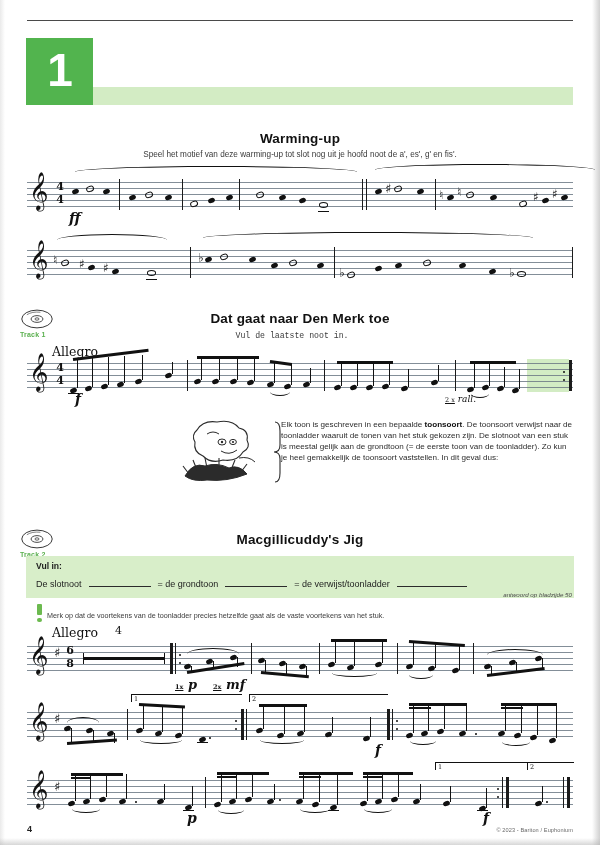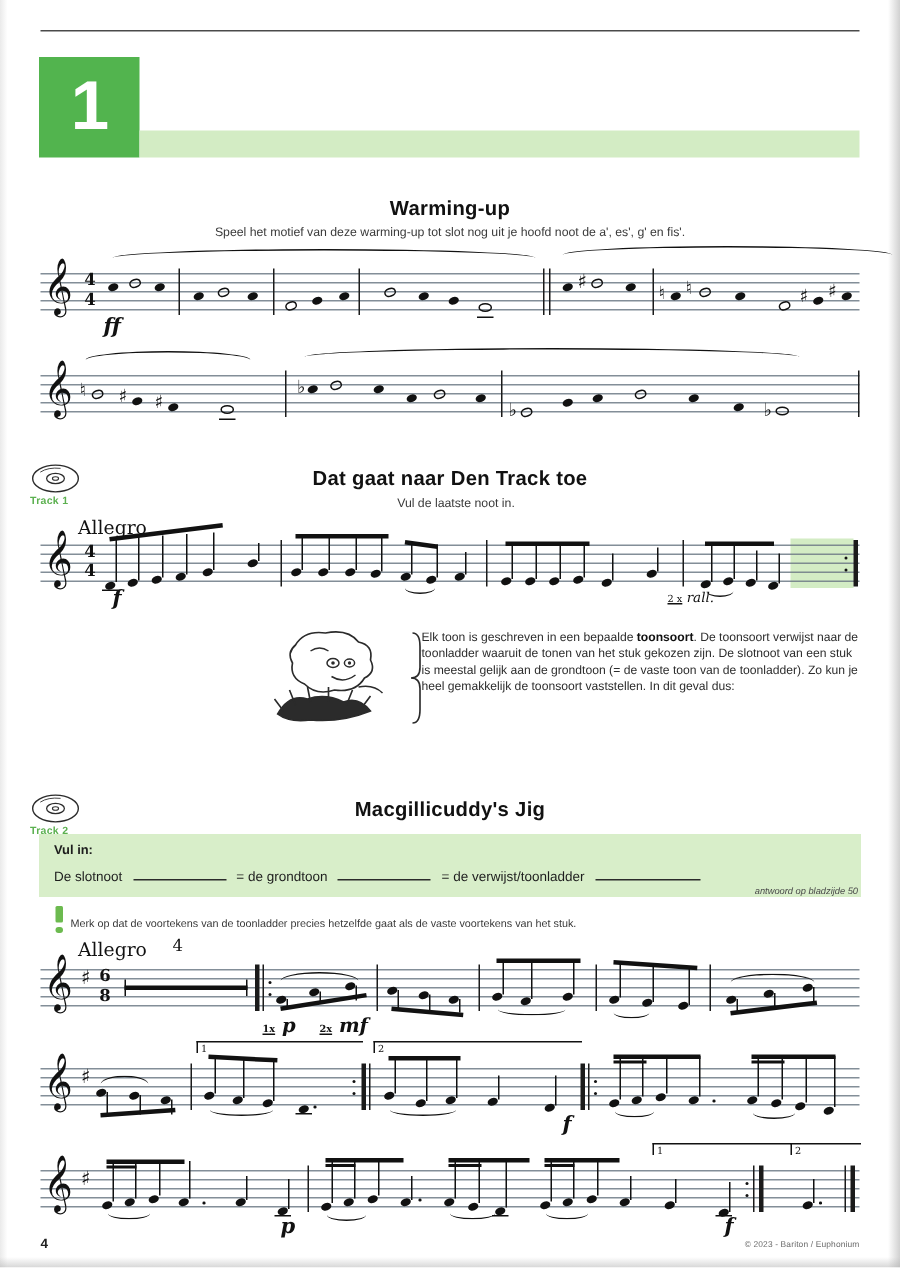--- a/index.html
+++ b/index.html
@@ -227,22 +227,22 @@
   <div class="track" style="left:20px;top:308px;">
     <svg class="cd-ico" viewBox="0 0 40 26">
       <ellipse cx="20" cy="13" rx="18" ry="10.5" fill="none" stroke="#2b2b2b" stroke-width="1.1"></ellipse>
       <ellipse cx="20" cy="13" rx="7" ry="4" fill="none" stroke="#2b2b2b" stroke-width="1"></ellipse>
       <ellipse cx="20" cy="13" rx="2.4" ry="1.4" fill="none" stroke="#2b2b2b" stroke-width=".9"></ellipse>
       <path d="M8 8 Q14 4 24 5" fill="none" stroke="#2b2b2b" stroke-width=".7"></path>
     </svg>
     <div class="track-label">Track 1</div>
   </div>
 
-  <div class="piece-title" style="left:120px;top:311px;width:360px;">Dat gaat naar Den Track toe</div>
-  <div class="piece-sub" style="left:164px;top:331px;width:280px;">Vul de laatste noot in.</div>
+  <div class="piece-title" style="left:120px;top:311px;width:360px;">Dat gaat naar Den Merk toe</div>
+  <div class="piece-sub" style="left:152px;top:331px;width:280px;font-family:Liberation Mono, monospace;">Vul de laatste noot in.</div>
 
   <div class="tempo" style="left:52px;top:344px;">Allegro</div>
 
   <div class="sys" style="left:27px;top:363px;width:546px;height:25px;">
     <div class="green-cell" style="left:500px;top:-4px;width:42px;height:33px;"></div>
     <div class="staff-lines">
       <span class="sl0"></span>
         <span class="sl1"></span>
         <span class="sl2"></span>
         <span class="sl3"></span>
@@ -334,21 +334,21 @@
       <circle cx="56" cy="24" r="1.1" fill="#2b2b2b"></circle>
       <path d="M44 33 Q52 38 60 32" fill="none" stroke="#2b2b2b" stroke-width="1"></path>
       <path d="M8 58 Q16 44 28 48 Q40 44 52 50 Q62 46 70 56 Q50 64 30 62 Q16 64 8 58Z" fill="#2b2b2b" stroke="#2b2b2b" stroke-width="1"></path>
       <path d="M12 56 L6 48 M20 52 L16 42 M30 50 L28 40 M42 50 L42 40 M54 52 L58 42 M64 54 L70 46" fill="none" stroke="#2b2b2b" stroke-width="1.1"></path>
       <path d="M62 40 Q72 38 78 44" fill="none" stroke="#2b2b2b" stroke-width="1"></path>
     </svg>
     <svg class="brace" viewBox="0 0 9 62">
       <path d="M2 1 Q7 1 7 10 L7 24 Q7 31 1 31 Q7 31 7 38 L7 52 Q7 61 2 61" fill="none" stroke="#2b2b2b" stroke-width="1.1"></path>
     </svg>
     <div class="info-text">
-      <span>Elk toon is geschreven in een bepaalde </span><b>toonsoort</b><span>. De toonsoort verwijst naar de toonladder waaruit de tonen van het stuk gekozen zijn. De slotnoot van een stuk is meestal gelijk aan de grondtoon (= de vaste toon van de toonladder). Zo kun je heel gemakkelijk de toonsoort vaststellen. In dit geval dus:</span>
+      <span>Elk toon is geschreven in een bepaalde </span><b>toonsoort</b><span>. De toonsoort verwijst naar de toonladder waaruit de tonen van het stuk gekozen zijn. De slotnoot van een stuk is meestal gelijk aan de grondtoon (= de eerste toon van de toonladder). Zo kun je heel gemakkelijk de toonsoort vaststellen. In dit geval dus:</span>
     </div>
   </div>
 
   <div class="track" style="left:20px;top:528px;">
     <svg class="cd-ico" viewBox="0 0 40 26">
       <ellipse cx="20" cy="13" rx="18" ry="10.5" fill="none" stroke="#2b2b2b" stroke-width="1.1"></ellipse>
       <ellipse cx="20" cy="13" rx="7" ry="4" fill="none" stroke="#2b2b2b" stroke-width="1"></ellipse>
       <ellipse cx="20" cy="13" rx="2.4" ry="1.4" fill="none" stroke="#2b2b2b" stroke-width=".9"></ellipse>
       <path d="M8 8 Q14 4 24 5" fill="none" stroke="#2b2b2b" stroke-width=".7"></path>
     </svg>

